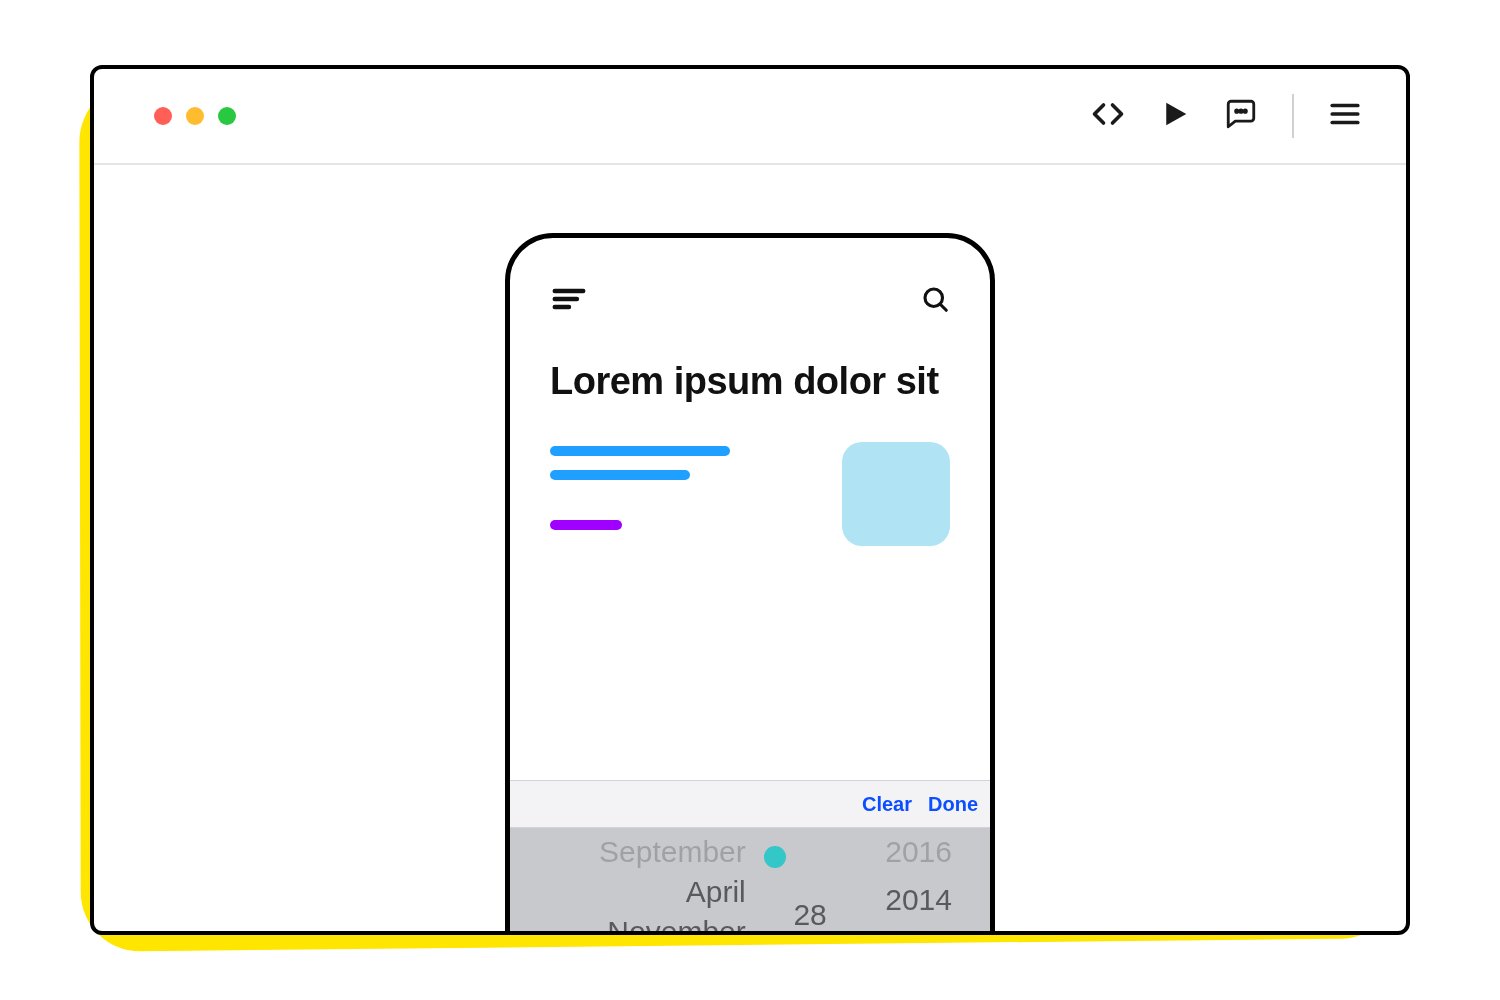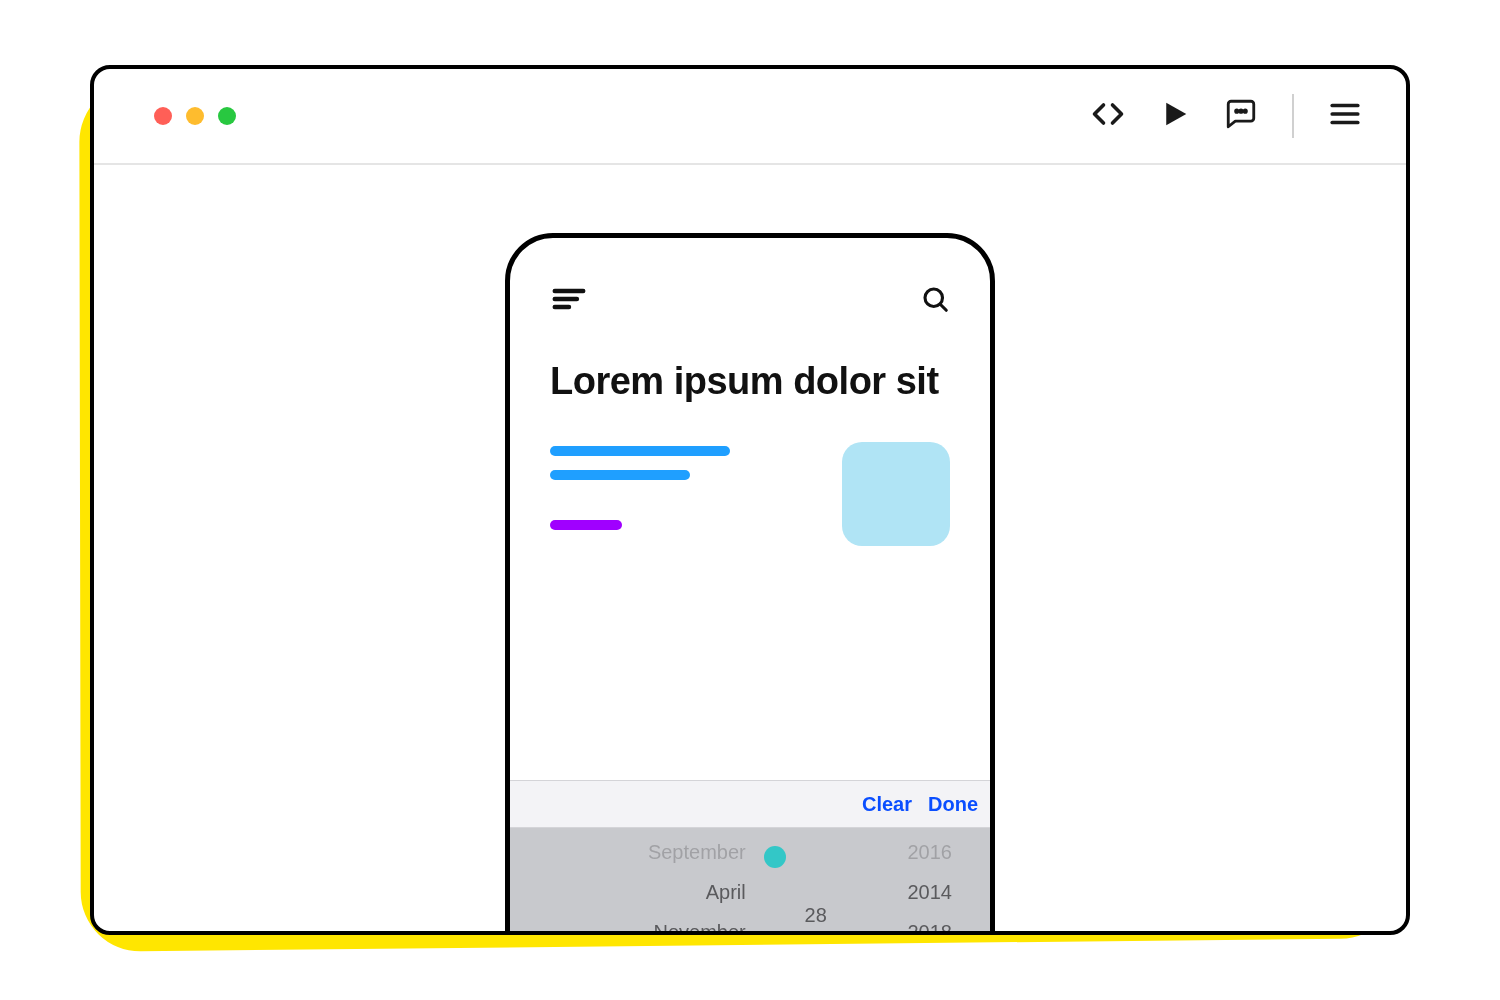--- a/index.html
+++ b/index.html
@@ -28,21 +28,21 @@
     transform: rotate(-0.6deg) skewX(-0.5deg);
     z-index: 0;
   }
   .browser {
     position: absolute;
     top: 0; left: 0;
     width: 1320px;
     height: 870px;
     background: #fff;
     border: 4px solid #000;
-    border-radius: 20px;
+    border-radius: 12px;
     z-index: 1;
     overflow: hidden;
   }
   .titlebar {
     height: 96px;
     border-bottom: 2px solid #e5e5e5;
     display: flex;
     align-items: center;
     justify-content: space-between;
     padding: 0 44px 0 60px;
@@ -139,28 +139,28 @@
     overflow: hidden;
   }
   .cols {
     position: absolute;
     top: 0; left: 0; right: 0;
     display: flex;
     padding: 0 18px;
   }
   .col {
     display: flex; flex-direction: column;
-    font-size: 20px;
+    font-size: 30px;
     color: #5a5a5d;
     line-height: 40px;
     padding-top: 4px;
   }
   .col.month { flex: 0 0 54%; text-align: right; padding-right: 22px; }
   .col.day   { flex: 0 0 16%; text-align: right; padding-right: 12px; margin-top: 23px; }
-  .col.year  { flex: 0 0 30%; text-align: right; padding-right: 20px; }
+  .col.year  { flex: 0 0 30%; text-align: right; padding-right: 20px; gap: 8px; }
   .wheel-item { height: 40px; }
   .wheel-item.far { opacity: 0.35; }
   .cursor-dot {
     position: absolute;
     width: 22px; height: 22px;
     border-radius: 50%;
     background: #22c6c6;
     opacity: 0.9;
     z-index: 5;
     left: 254px;

